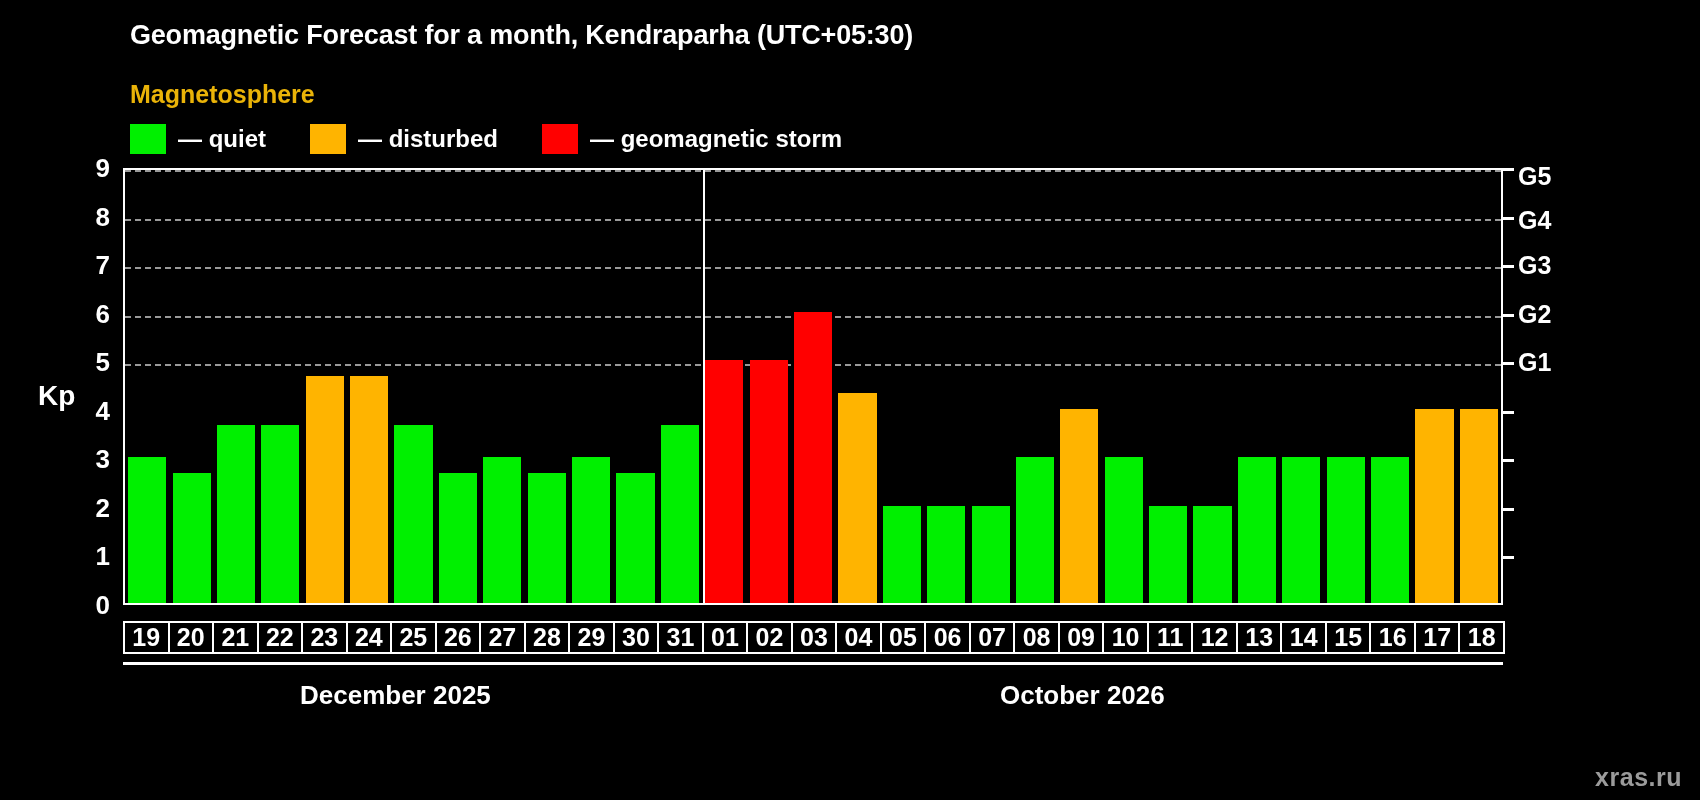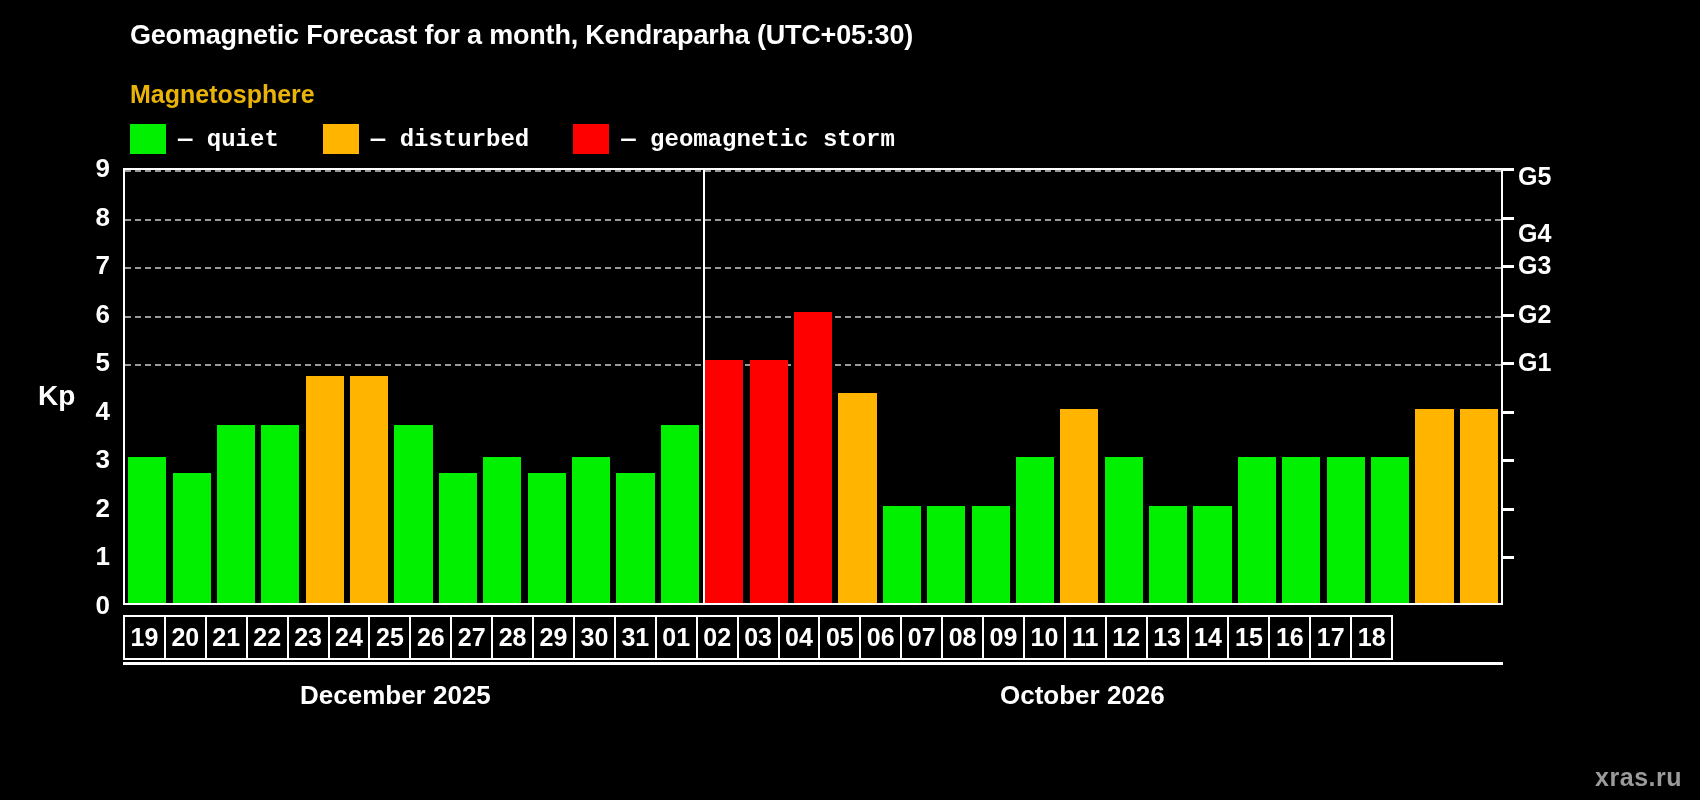--- a/index.html
+++ b/index.html
@@ -19,21 +19,20 @@
   }
   .ms-title {
     position: absolute; left: 130px; top: 80px;
     font-size: 25px; font-weight: bold; color: #eab308;
     white-space: nowrap;
   }
   .legend-row {
     position: absolute; left: 130px; top: 124px;
     display: flex; align-items: flex-end; gap: 0px;
     white-space: nowrap;
-    font-family: Liberation Mono, monospace;
   }
   .legend-item { display: flex; align-items: center; }
   .legend-swatch {
     width: 36px; height: 30px; display: inline-block;
   }
   .legend-text {
     font-size: 24px; font-weight: bold; color: #ffffff;
     margin-left: 12px; margin-right: 44px;
   }
 
@@ -97,22 +96,23 @@
     transform: translateY(-50%); white-space: nowrap;
   }
   .gtick-mark {
     position: absolute; left: 1503px; width: 11px; height: 0;
     border-top: 3px solid #ffffff;
   }
 
   
   .date-row {
     position: absolute; left: 123px; top: 615px;
-    width: 1268px; height: 45px;
+    width: 1380px; height: 45px;
     display: flex;
+    align-items: center;
   }
   .date-box {
     flex: 1 1 0;
     border: 2px solid #ffffff;
     box-sizing: border-box;
     margin-right: -2px;
     display: flex; align-items: center; justify-content: center;
     color: #ffffff; font-size: 25px; font-weight: bold;
     background: #000;
   }
@@ -183,21 +183,21 @@
       <div class="ytick-label" style="top: 168px;">9</div>
       <div class="ytick-mark" style="left: 123px; top: 168px;"></div>
     </div>
   <div id="gticks">
       <div class="gtick-label" style="top: 362.222px;">G1</div>
       <div class="gtick-mark" style="top: 362.222px;"></div>
       <div class="gtick-label" style="top: 313.667px;">G2</div>
       <div class="gtick-mark" style="top: 313.667px;"></div>
       <div class="gtick-label" style="top: 265.111px;">G3</div>
       <div class="gtick-mark" style="top: 265.111px;"></div>
-      <div class="gtick-label" style="top: 233px;">G4</div>
+      <div class="gtick-label" style="top: 220px;">G4</div>
       <div class="gtick-mark" style="top: 216.556px;"></div>
       <div class="gtick-label" style="top: 168px; margin-top: 8px;">G5</div>
       <div class="gtick-mark" style="top: 168px;"></div>
       <div class="gtick-mark" style="top: 556.444px;"></div>
       <div class="gtick-mark" style="top: 507.889px;"></div>
       <div class="gtick-mark" style="top: 459.333px;"></div>
       <div class="gtick-mark" style="top: 410.778px;"></div>
     </div>
 
   <div class="plot-frame">

